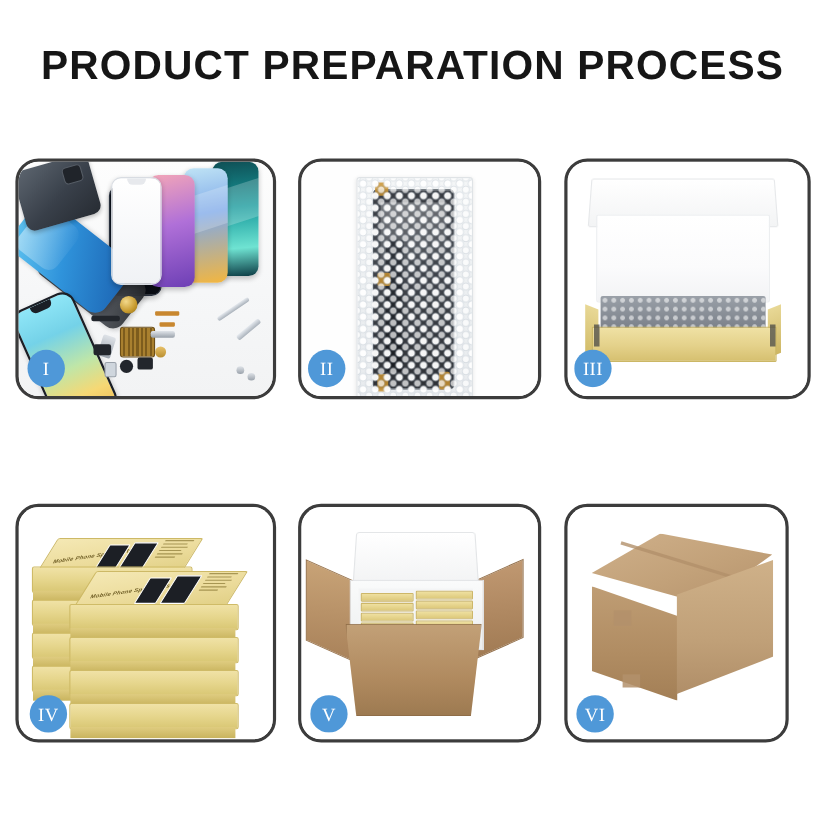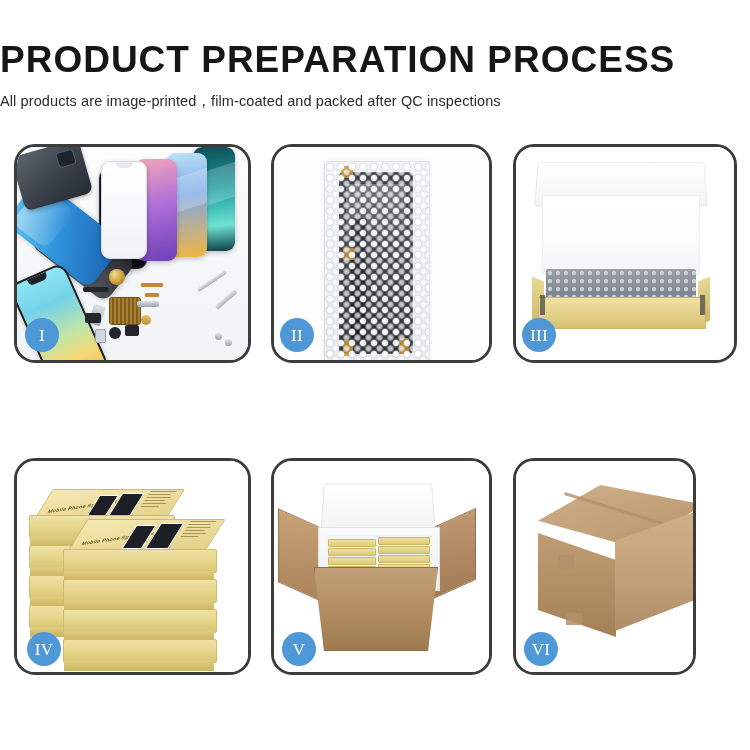--- a/index.html
+++ b/index.html
@@ -4,21 +4,21 @@
 <style>
   html,body{margin:0;padding:0;}
   body{
     width:750px;height:750px;background:#ffffff;
     font-family:"Liberation Sans", sans-serif;
     overflow:hidden;position:relative;
   }
   .page{position:relative;width:750px;height:750px;background:#fff;}
 
   
-  .header{position:absolute;left:0;top:0;width:750px;text-align:left;}
+  .header{position:absolute;left:0;top:0;width:750px;text-align:center;}
   .title{
     font-size:37px;line-height:40px;font-weight:700;color:#161616;
     letter-spacing:1.0px;margin-top:40px;white-space:nowrap;
     font-family:"Liberation Sans", sans-serif;
   }
   .subtitle{
     font-size:14.5px;line-height:18px;color:#2a2a2a;margin-top:12px;
     letter-spacing:.1px;white-space:nowrap;font-weight:400;
   }
 
@@ -215,21 +215,20 @@
     clip-path:polygon(0 26%,100% 0,100% 72%,0 100%);}
   .c6-tape{position:absolute;background:#b3916b;opacity:.85;}
 </style>
 </head>
 <body>
 
 <div class="page">
 
   <div class="header">
     <div class="title">PRODUCT PREPARATION PROCESS</div>
-    <div class="subtitle">All products are image-printed，film-coated and packed after QC inspections</div>
   </div>
 
   <div class="grid">
 
     <div class="panel" style="left:14px;top:144px;width:237px;height:219px;">
       <div class="stage">
         <div class="p1bg"></div>
 
         <div class="ph ph-teal"></div>
         <div class="ph ph-orange"></div>
@@ -377,21 +376,21 @@
           <div class="ybar" style="left:52px;top:11px;width:50px;"></div>
           <div class="ybar" style="left:52px;top:20px;width:50px;"></div>
           <div class="ybar" style="left:52px;top:29px;width:50px;"></div>
           <div class="ybar" style="left:52px;top:38px;width:50px;"></div>
         </div>
         <div class="c5-body"></div>
       </div>
       <div class="badge" style="left:8px;bottom:6px;">V</div>
     </div>
 
-    <div class="panel" style="left:513px;top:458px;width:183px;height:217px;padding-left:15px;">
+    <div class="panel" style="left:513px;top:458px;width:204px;height:217px;padding-left:15px;">
       <div class="stage">
         <div class="p6bg"></div>
         <div class="c6-top"></div>
         <div class="c6-topseam"></div>
         <div class="c6-left"></div>
         <div class="c6-right"></div>
         <div class="c6-tape" style="left:42px;top:94px;width:16px;height:14px;"></div>
         <div class="c6-tape" style="left:50px;top:152px;width:16px;height:12px;"></div>
       </div>
       <div class="badge" style="left:8px;bottom:6px;">VI</div>

